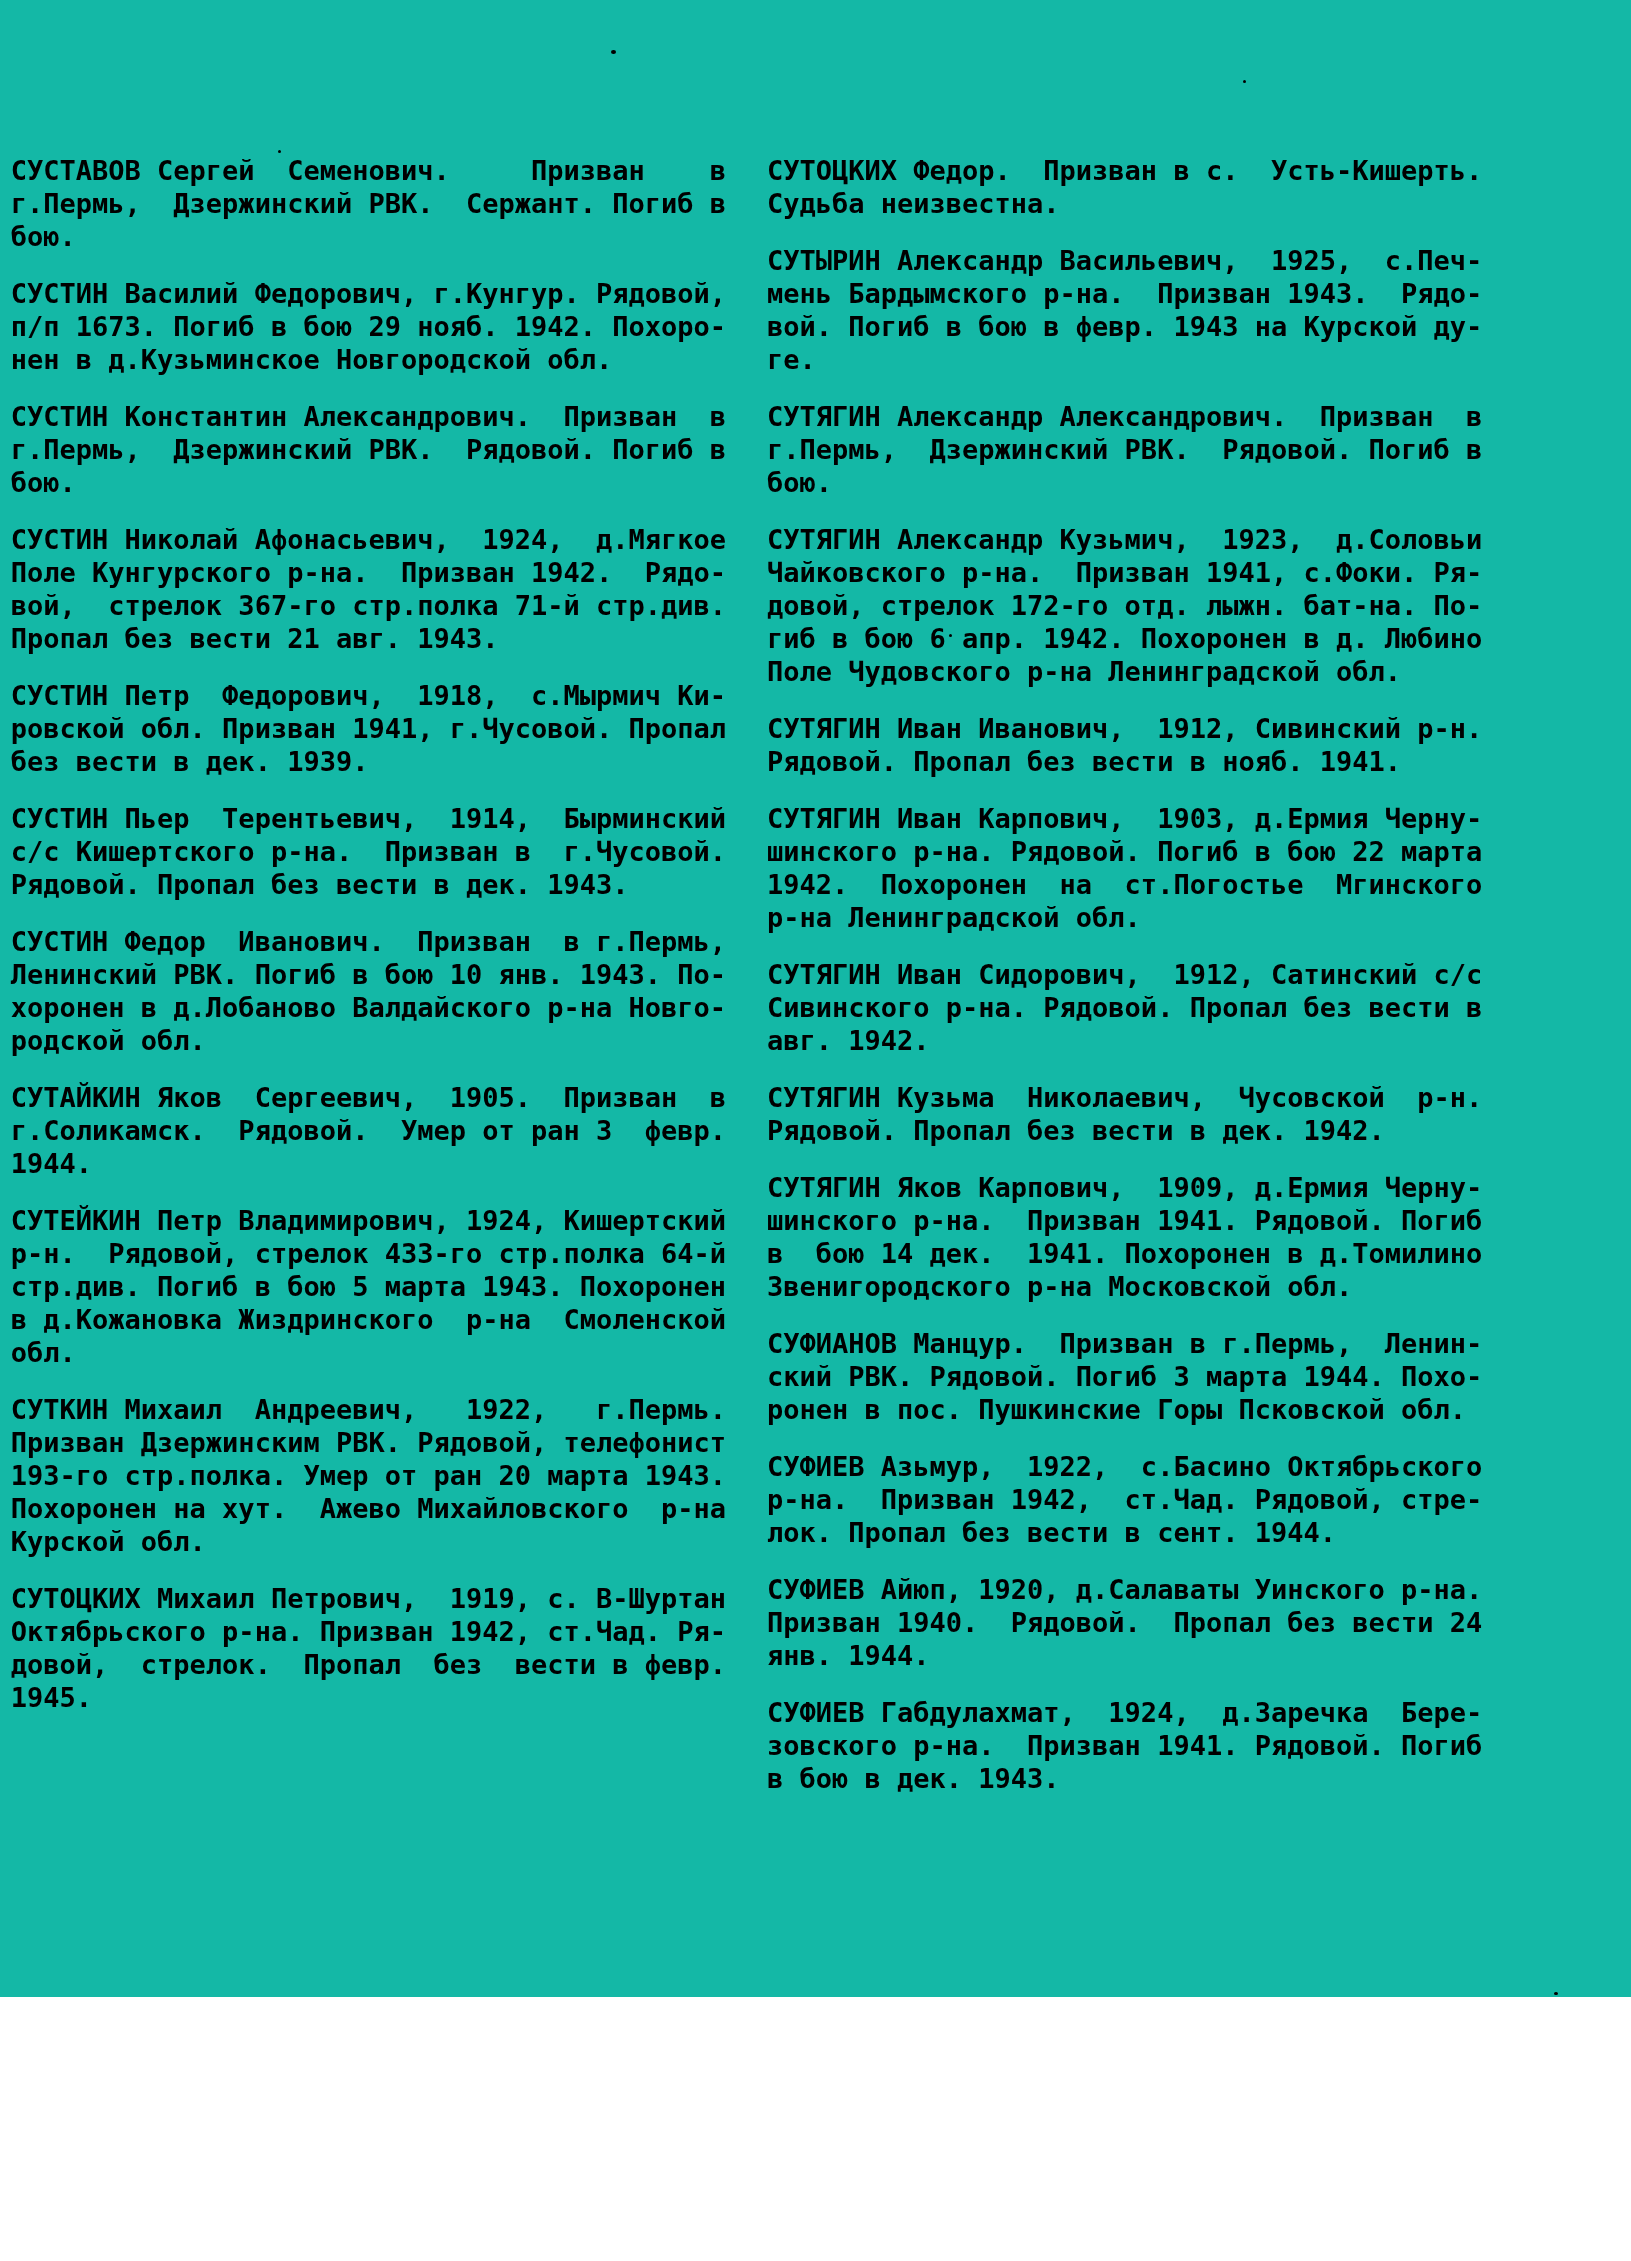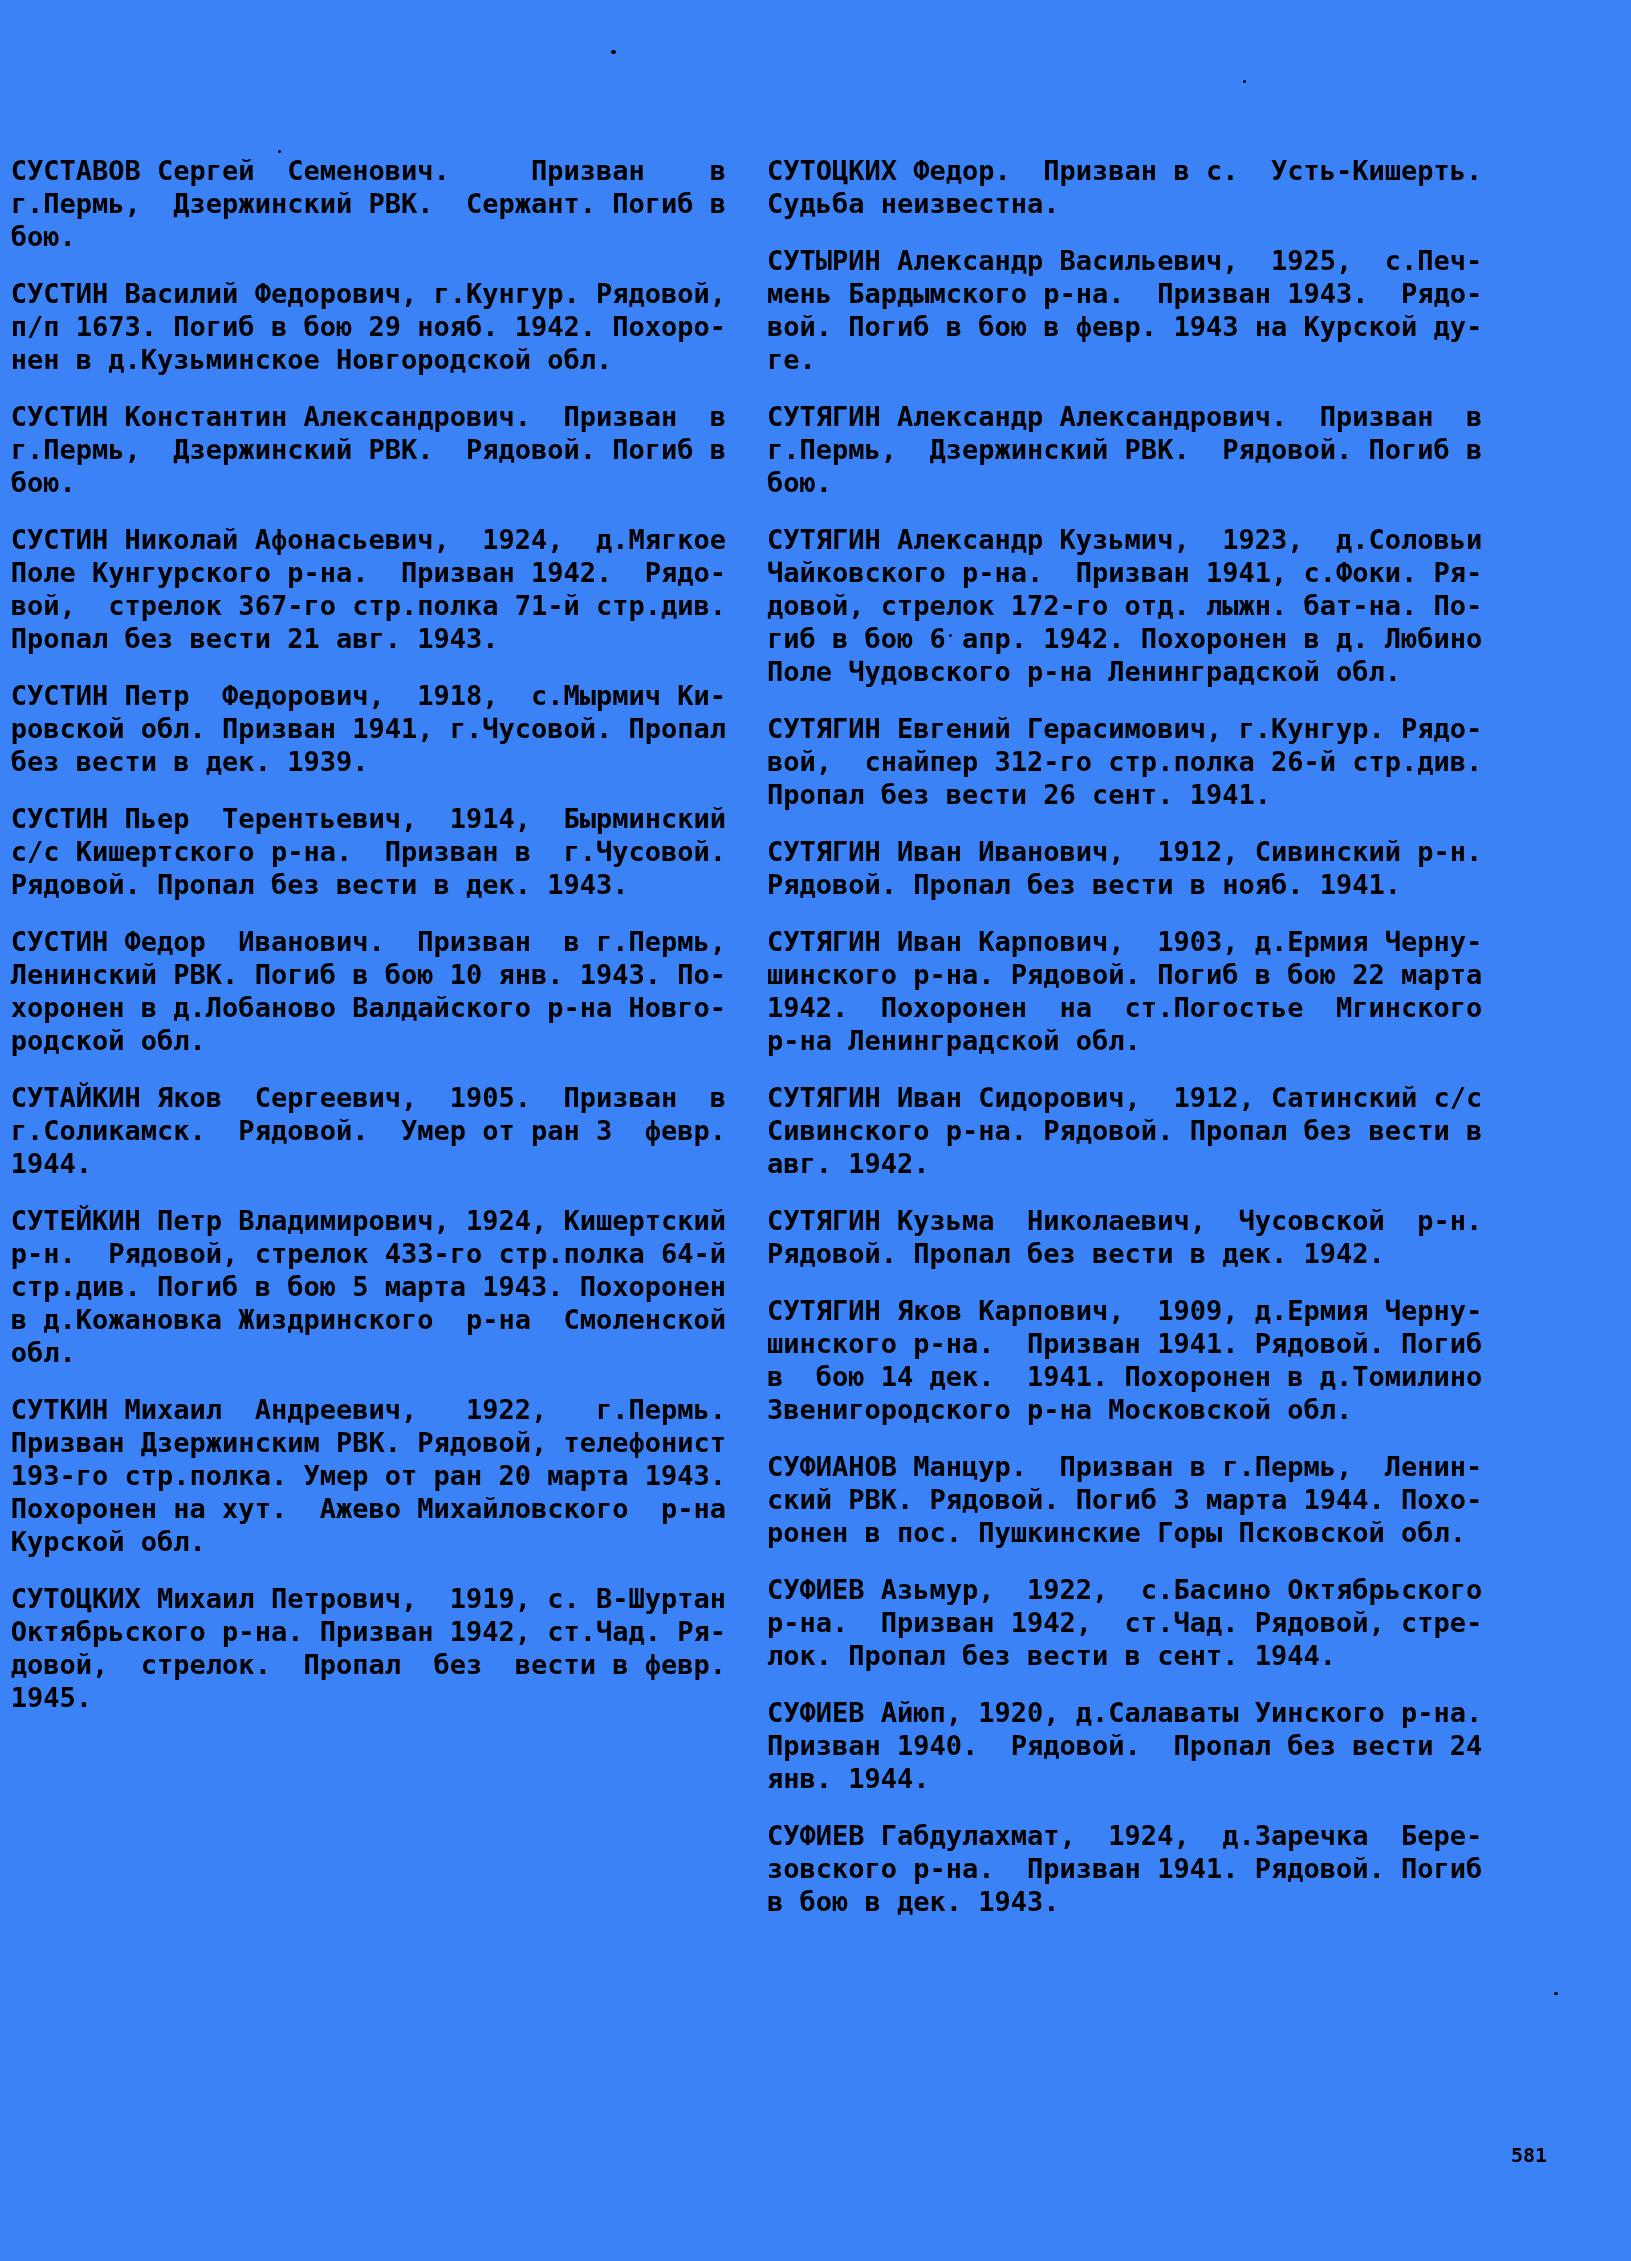--- a/index.html
+++ b/index.html
@@ -3,22 +3,22 @@
 <meta charset="utf-8">
 <style>
   html, body {
     margin: 0;
     padding: 0;
     background: #ffffff;
   }
   .page {
     position: relative;
     width: 1632px;
-    height: 2261px;
-    background: #3b82f6;
+    height: 1997px;
+    background: #14b8a6;
     overflow: hidden;
     font-family: "DejaVu Sans Mono", "Liberation Mono", monospace;
     font-weight: 700;
     color: #000000;
   }
   .col {
     position: absolute;
     top: 154px;
   }
   .col-left  { left: 10.8px;   width: 747px; }
@@ -101,23 +101,20 @@
 вой. Погиб в бою в февр. 1943 на Курской ду-
 ге.</p>
     <p class="entry">СУТЯГИН Александр Александрович.  Призван  в
 г.Пермь,  Дзержинский РВК.  Рядовой. Погиб в
 бою.</p>
     <p class="entry">СУТЯГИН Александр Кузьмич,  1923,  д.Соловьи
 Чайковского р-на.  Призван 1941, с.Фоки. Ря-
 довой, стрелок 172-го отд. лыжн. бат-на. По-
 гиб в бою 6 апр. 1942. Похоронен в д. Любино
 Поле Чудовского р-на Ленинградской обл.</p>
-    <p class="entry">СУТЯГИН Евгений Герасимович, г.Кунгур. Рядо-
-вой,  снайпер 312-го стр.полка 26-й стр.див.
-Пропал без вести 26 сент. 1941.</p>
     <p class="entry">СУТЯГИН Иван Иванович,  1912, Сивинский р-н.
 Рядовой. Пропал без вести в нояб. 1941.</p>
     <p class="entry">СУТЯГИН Иван Карпович,  1903, д.Ермия Черну-
 шинского р-на. Рядовой. Погиб в бою 22 марта
 1942.  Похоронен  на  ст.Погостье  Мгинского
 р-на Ленинградской обл.</p>
     <p class="entry">СУТЯГИН Иван Сидорович,  1912, Сатинский с/с
 Сивинского р-на. Рядовой. Пропал без вести в
 авг. 1942.</p>
     <p class="entry">СУТЯГИН Кузьма  Николаевич,  Чусовской  р-н.

